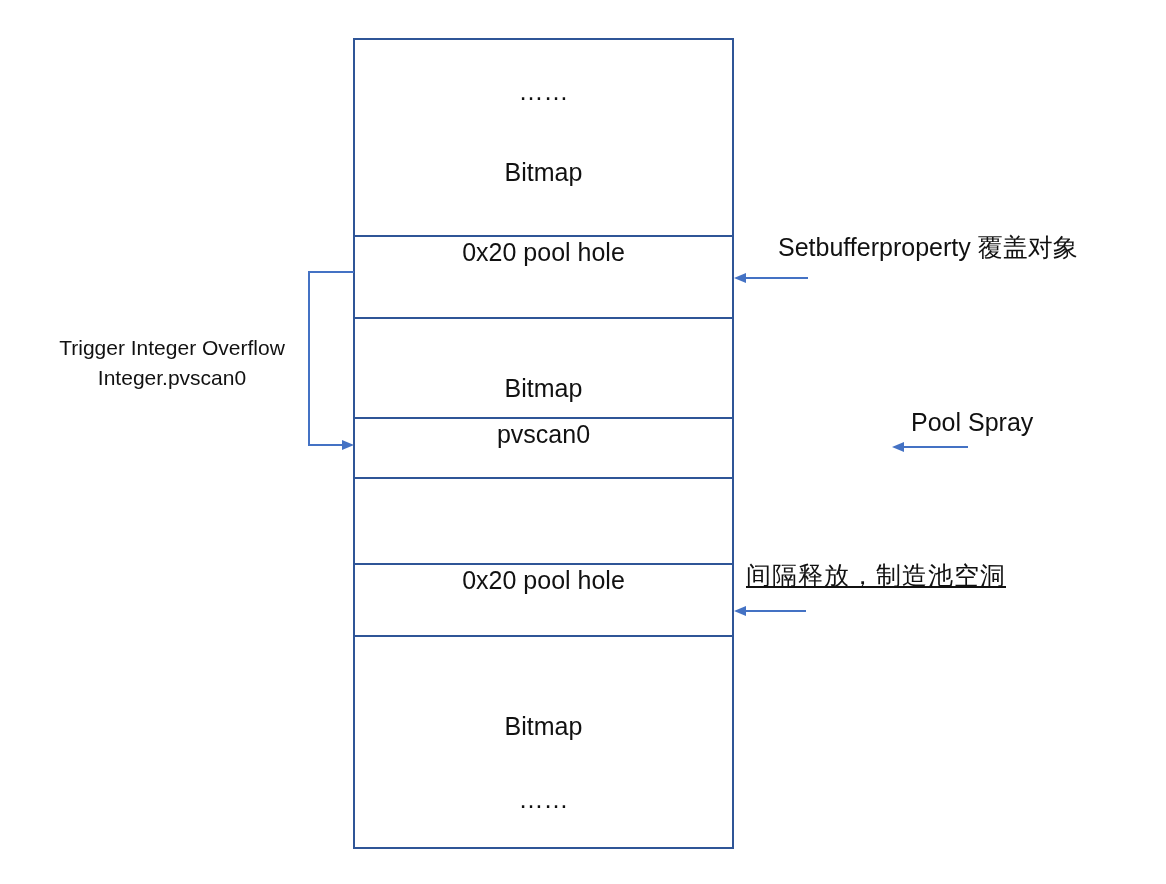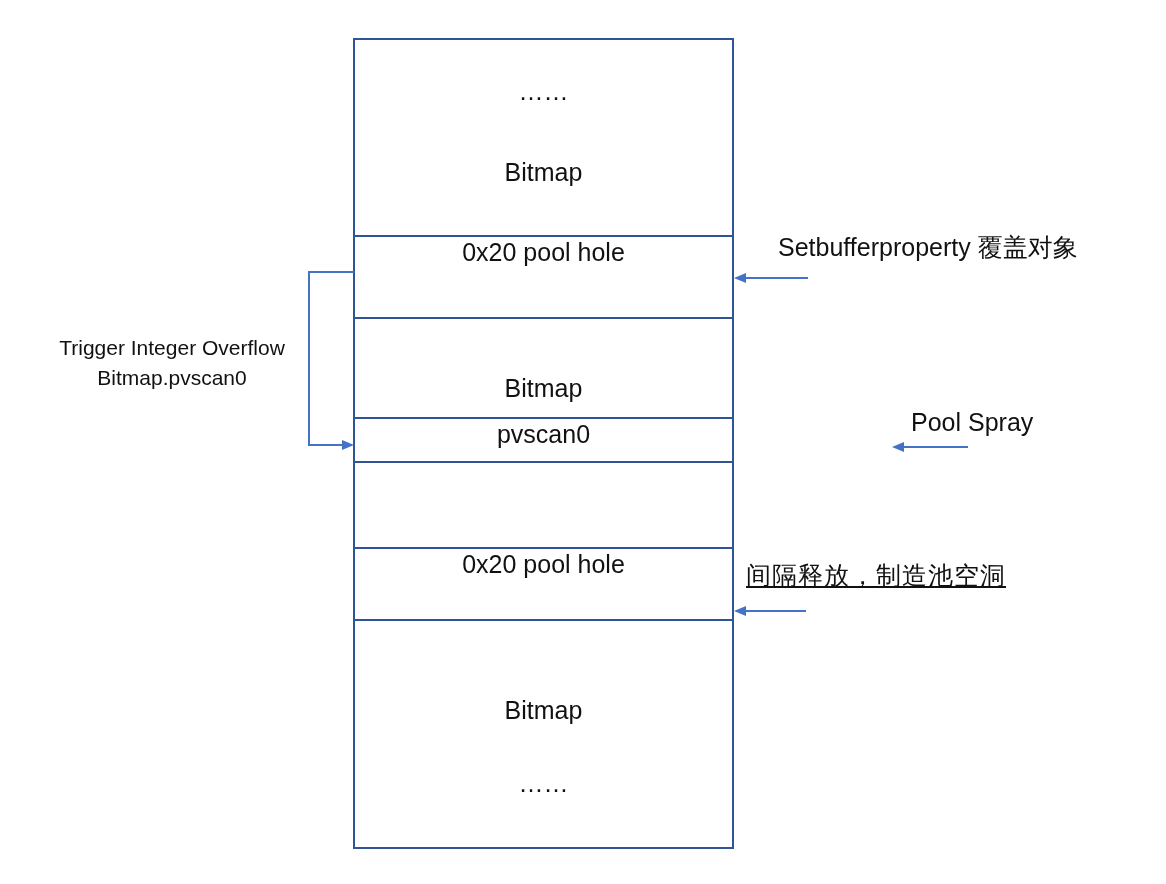--- a/index.html
+++ b/index.html
@@ -35,21 +35,21 @@
     flex-direction: column;
     align-items: center;
     justify-content: flex-start;
     font-size: 25px;
     line-height: 30px;
   }
   .seg.divided { border-bottom: 2px solid var(--box-border); }
   .seg1 { height: 197px; justify-content: flex-start; padding-top: 36px; gap: 51px; }
   .seg2 { height: 82px; }
   .seg3 { height: 100px; justify-content: flex-end; padding-bottom: 14px; }
-  .seg4 { height: 44px; }
+  .seg4 { height: 60px; }
   .seg5 { height: 86px; }
   .seg6 { height: 72px; }
   .seg7 { flex: 1; justify-content: flex-start; padding-top: 74px; gap: 43px; }
 
   
   .left-note {
     position: absolute;
     left: 30px; top: 318px;
     width: 284px;
     text-align: center;
@@ -121,21 +121,21 @@
       <span>0x20 pool hole</span>
     </div>
     <div class="seg seg7">
       <span>Bitmap</span>
       <span>……</span>
     </div>
   </div>
 
   <div class="left-note">
     <div>Trigger Integer Overflow</div>
-    <div>Bitmap.pvscan0</div>
+    <div>Integer.pvscan0</div>
   </div>
 
   <div class="line vline bracket-v"></div>
   <div class="line hline bracket-h-top"></div>
   <div class="line hline bracket-h-bot"></div>
   <div class="tri tri-right bracket-head"></div>
 
   <div class="right-note note-overwrite">Setbufferproperty 覆盖对象</div>
   <div class="line hline arrow1-line"></div>
   <div class="tri tri-left arrow1-head"></div>

